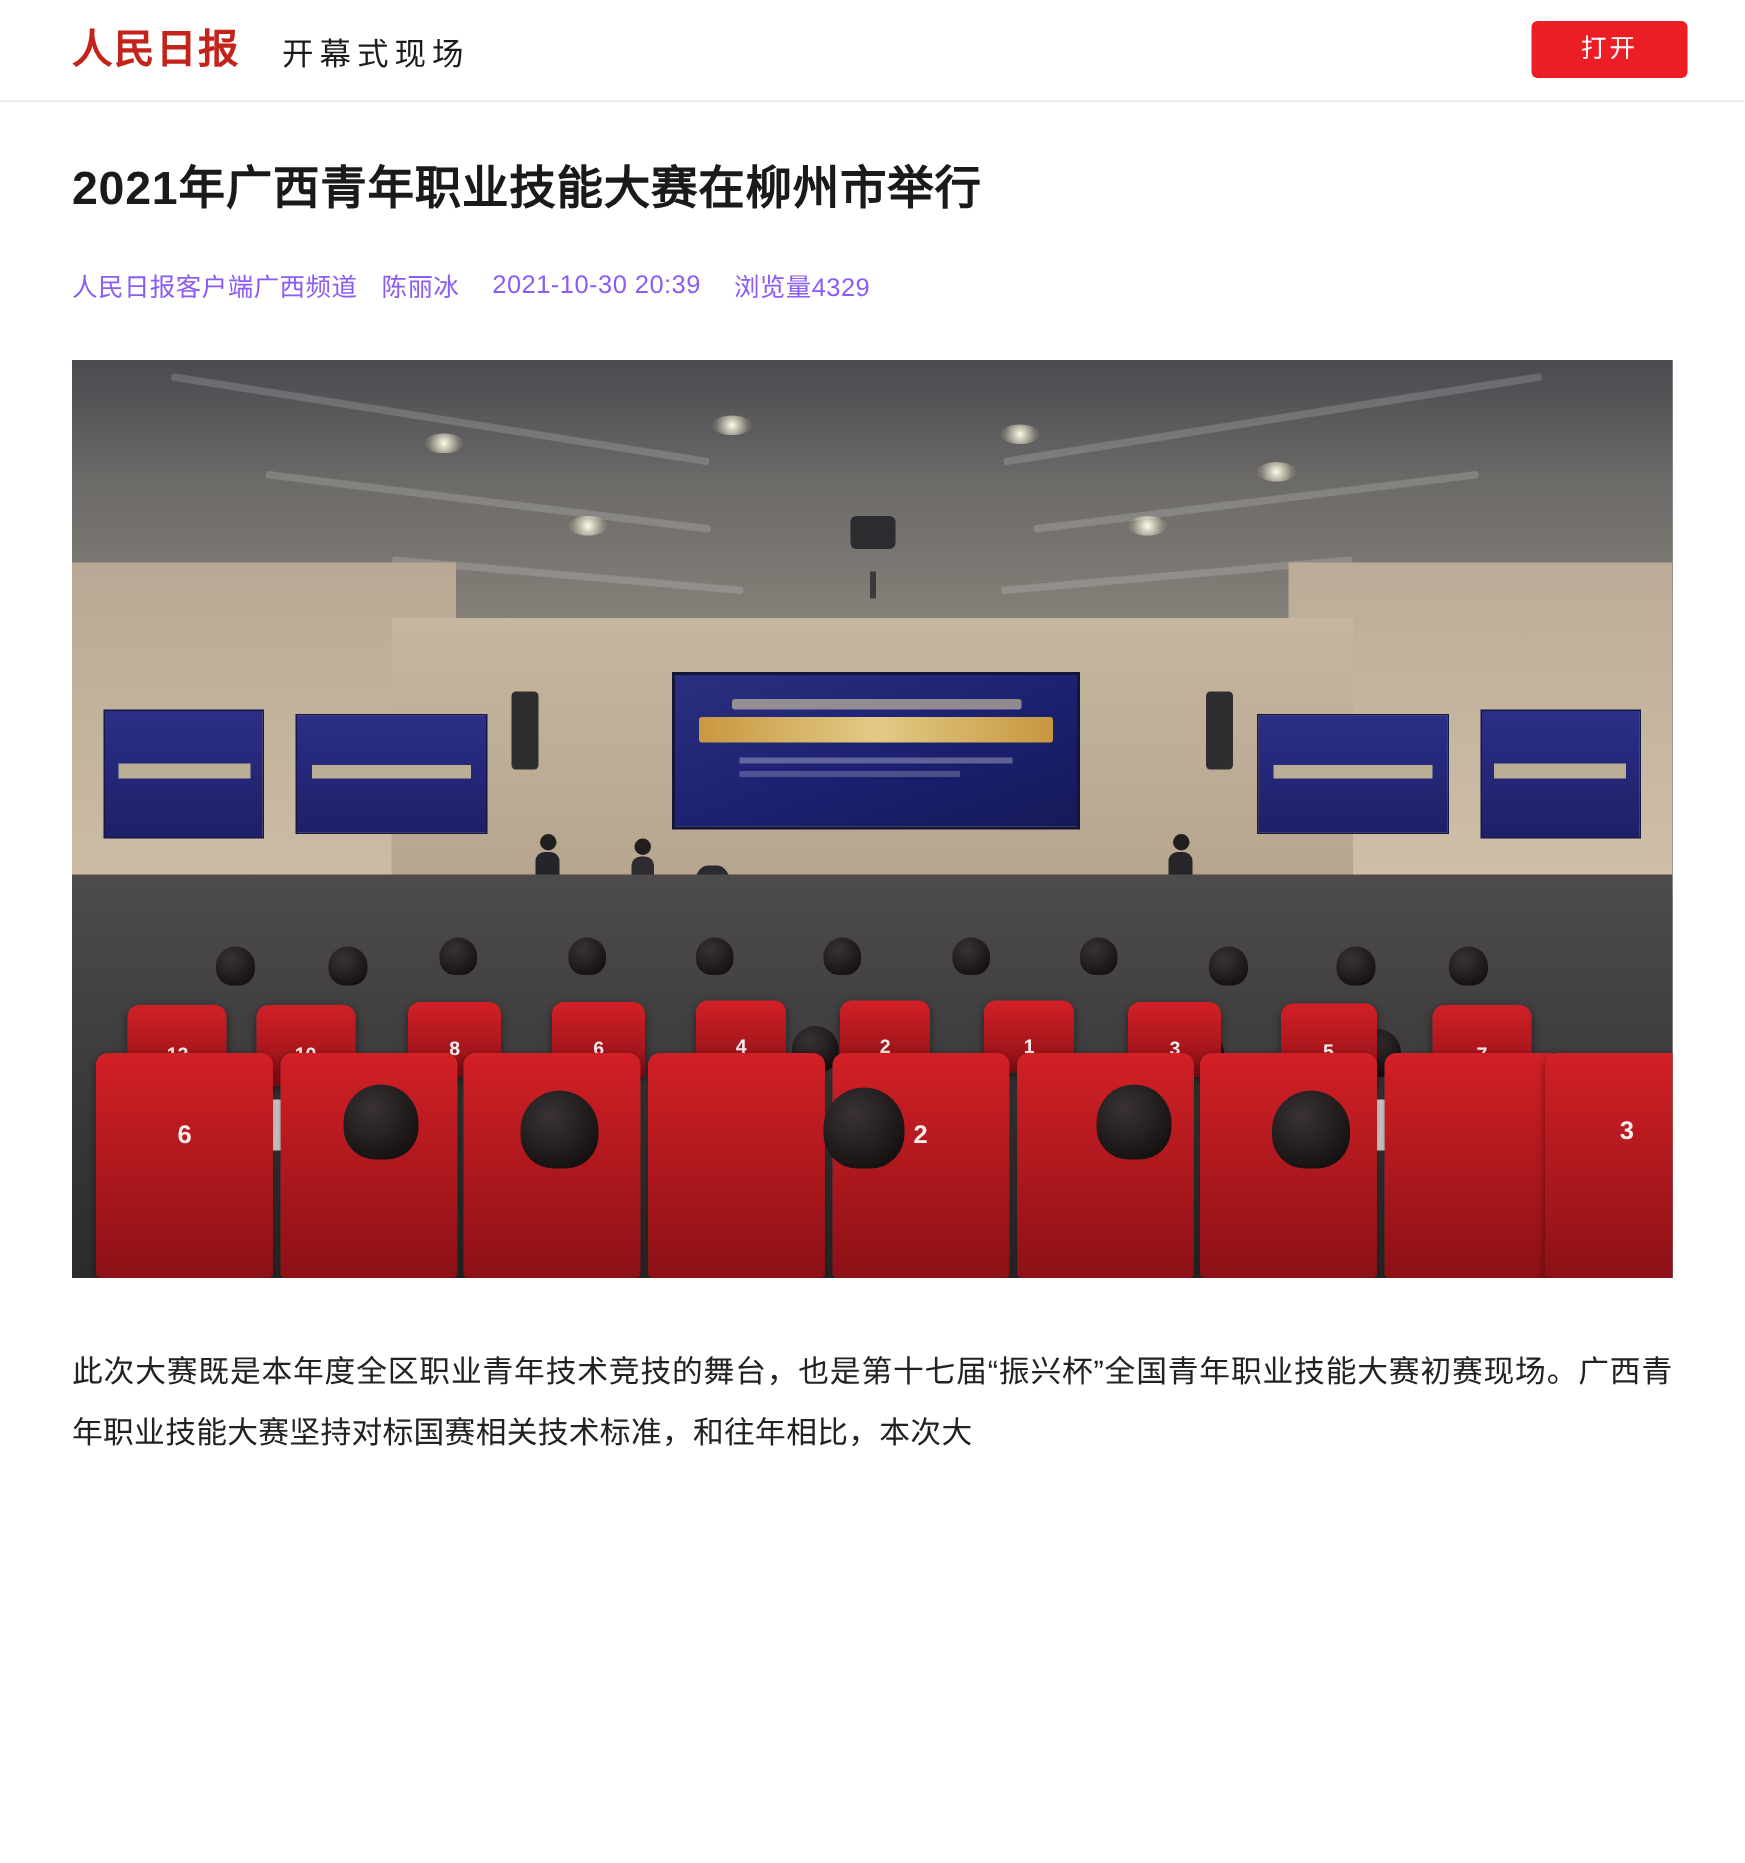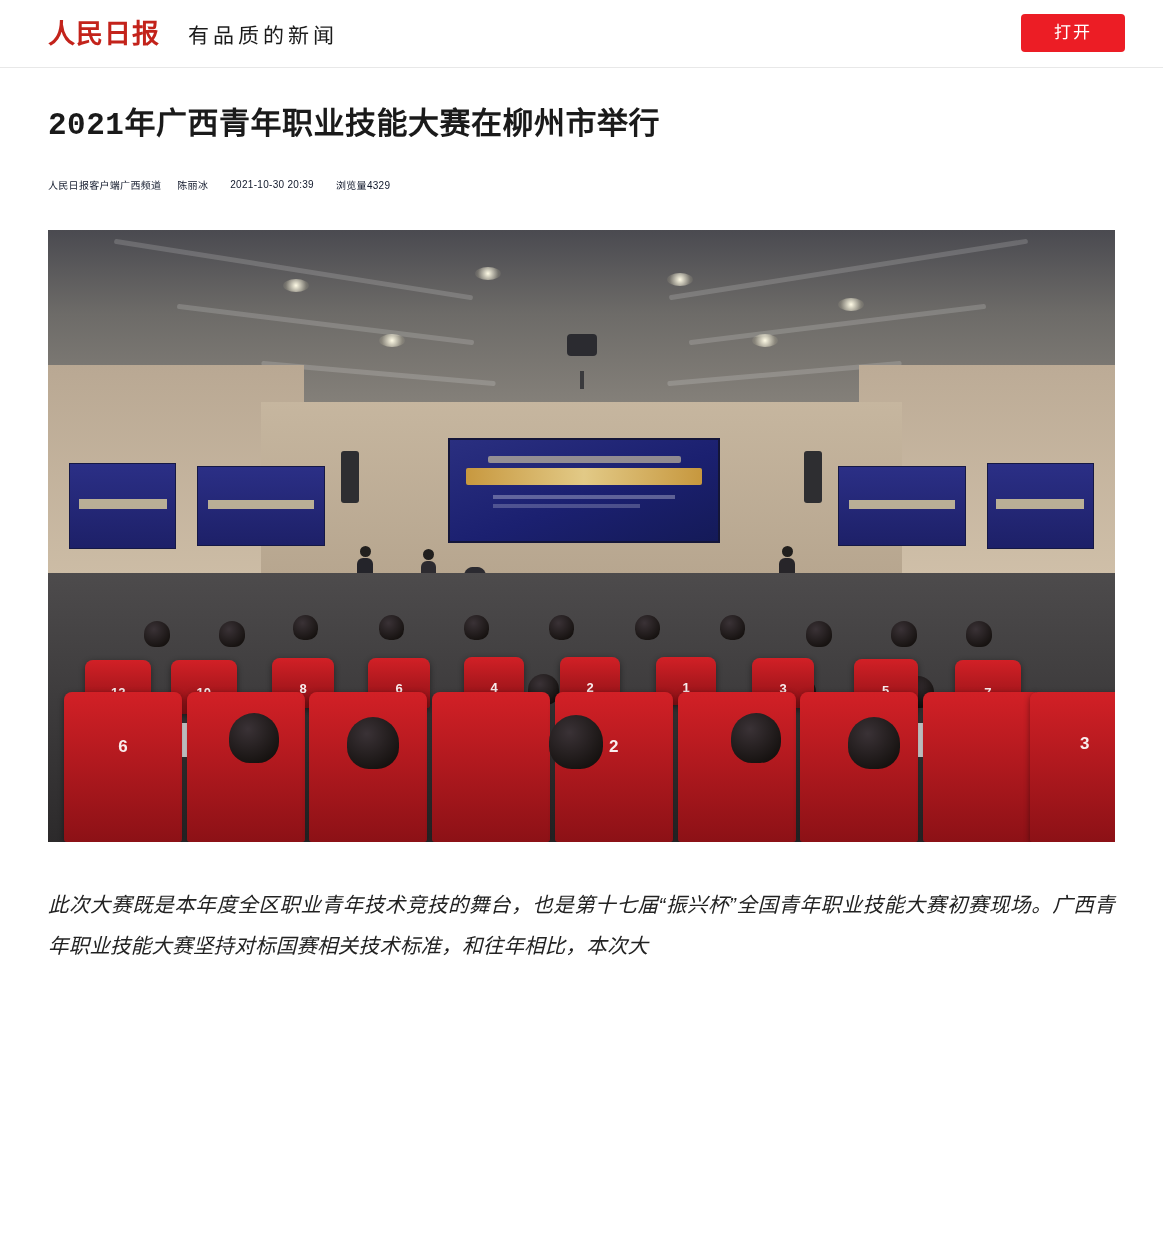--- a/index.html
+++ b/index.html
@@ -69,26 +69,26 @@
   .article {
     padding: 20px 48px 0 48px;
   }
   .headline {
     font-size: 31px;
     font-weight: 700;
     color: #1a1a1a;
     line-height: 1.4;
     margin: 16px 0 0 0;
     letter-spacing: 0.5px;
-    font-family: Liberation Mono, monospace;
+    font-family: Liberation Sans, sans-serif;
   }
   .meta {
     margin-top: 30px;
-    font-size: 10px;
-    color: #0f172a;
+    font-size: 17px;
+    color: #8b5cf6;
     display: flex;
     align-items: center;
     letter-spacing: 0.3px;
   }
   .meta span { white-space: nowrap; }
   .meta .sep-sm { display: inline-block; width: 16px; }
   .meta .sep-md { display: inline-block; width: 22px; }
 
   .para {
     margin-top: 44px;
@@ -103,21 +103,21 @@
     margin-top: 38px;
     width: 1067px;
     max-width: 100%;
   }
   .figcaption {
     margin-top: 30px;
     font-size: 19px;
     color: #9a9a9a;
     letter-spacing: 0.4px;
   }
-  .para-2 { margin-top: 42px; font-style: italic; }
+  .para-2 { margin-top: 42px; }
 
   
   .photo {
     position: relative;
     width: 100%;
     height: 612px;
     overflow: hidden;
     background: #1c1c22;
   }
   .ceiling {
@@ -224,21 +224,21 @@
     width: 2.2%; height: 5%;
     background: #2b2a30; border-radius: 40% 40% 10% 10%;
   }
 </style>
 </head>
 <body>
 
 <div class="topbar">
   <div class="brand">
     <div class="brand-logo">人民日报</div>
-    <div class="brand-slogan">有品质的新闻</div>
+    <div class="brand-slogan">开幕式现场</div>
   </div>
   <button class="open-btn">打开</button>
 </div>
 
 <div class="article">
 
   <h1 class="headline">2021年广西青年职业技能大赛在柳州市举行</h1>
 
   <div class="meta">
     <span>人民日报客户端广西频道</span>

